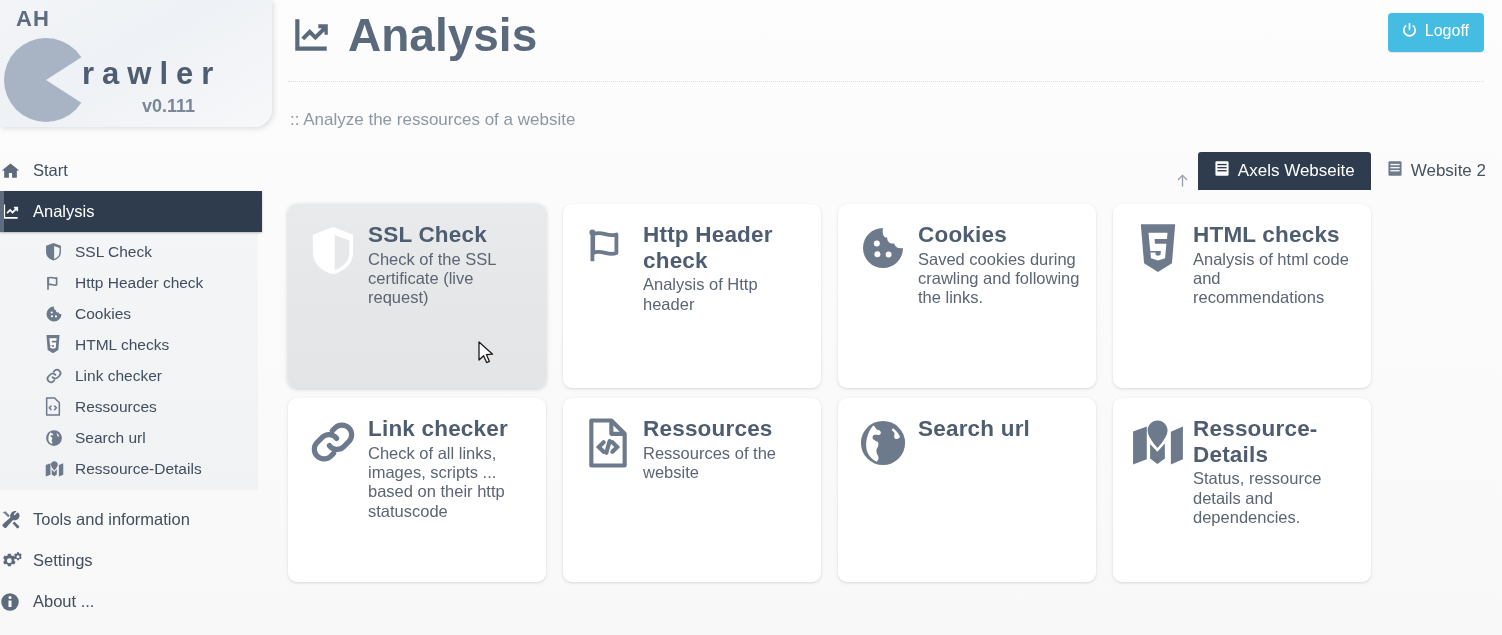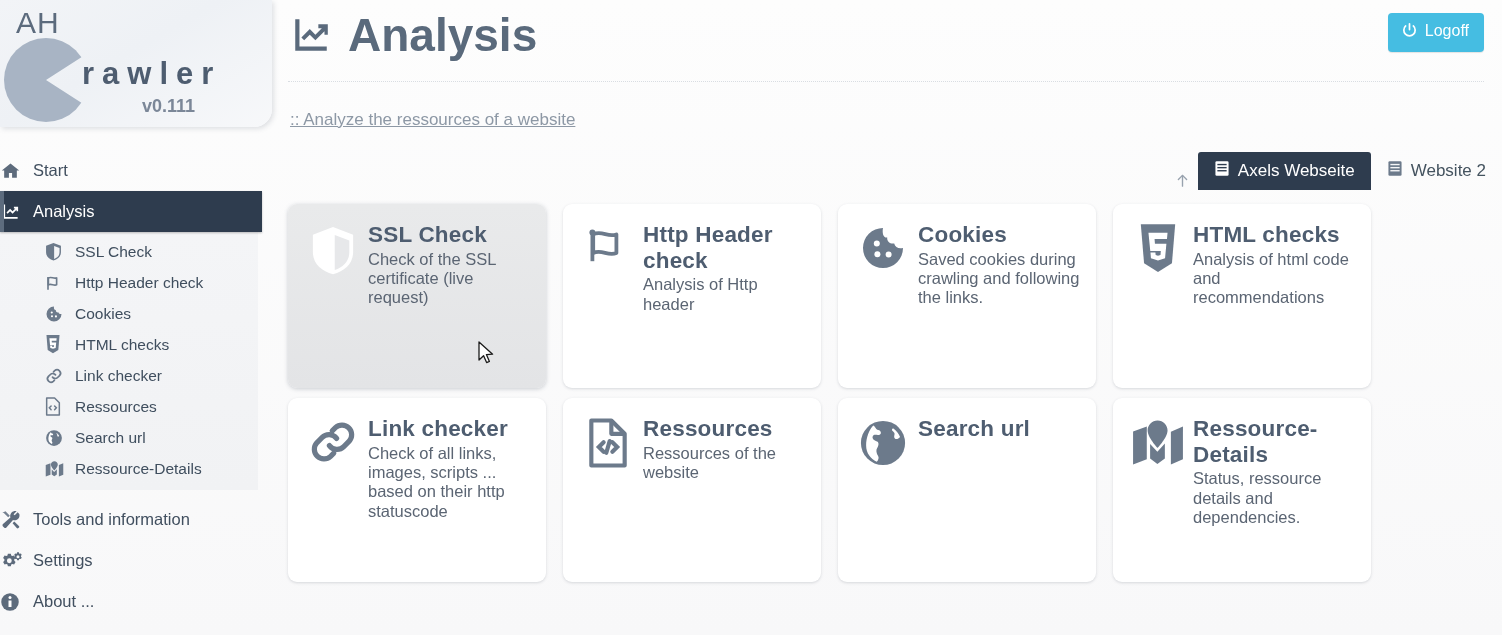--- a/index.html
+++ b/index.html
@@ -16,21 +16,21 @@
   
   #sidebar{position:absolute;left:0;top:0;width:272px;height:635px;}
   .logo-panel{
     position:relative;width:272px;height:127px;
     background:linear-gradient(150deg,#f2f4f7 0%,#eef1f5 45%,#f7f8fa 100%);
     border-bottom-right-radius:18px;
     box-shadow:2px 2px 5px rgba(90,100,115,.18);
   }
   .logo-ah{
     position:absolute;left:16px;top:6px;
-    font-size:30px;font-weight:normal;letter-spacing:1px;color:#5c6b7d;
+    font-size:22px;font-weight:bold;letter-spacing:1px;color:#5c6b7d;
   }
   .logo-pac{
     position:absolute;left:4px;top:38px;width:84px;height:84px;
     border-radius:50%;
     background:#a8b4c4;
     clip-path:polygon(50% 50%, 100% 18%, 100% 0, 0 0, 0 100%, 100% 100%, 100% 82%);
   }
   .logo-rawler{
     position:absolute;left:82px;top:56px;
     font-size:31px;font-weight:bold;letter-spacing:8px;color:#4e5d70;
@@ -75,21 +75,21 @@
   .page-title .ttl-ico{margin-right:14px;display:flex;align-items:center;}
   .logoff{
     position:absolute;right:0;top:13px;display:flex;align-items:flex-start;gap:7px;
     background:#45bde2;color:#fff;border:none;border-radius:4px;
     padding:9px 15px 9px 13px;font-size:16px;cursor:pointer;
     font-family:"Liberation Sans",sans-serif;
     box-shadow:0 1px 1px rgba(0,0,0,.10);
   }
 
   .subtitle{
-    margin:28px 0 0 18px;font-size:17px;color:#8d98a5;text-decoration:underline;
+    margin:28px 0 0 18px;font-size:17px;color:#8d98a5;
   }
 
   
   .tabrow{position:relative;display:flex;align-items:flex-end;margin:22px 0 0 14px;height:38px;justify-content:flex-end;}
   .tab-up{width:30px;display:flex;justify-content:center;align-items:center;color:#9aa4b0;font-size:20px;cursor:pointer;}
   .tab{
     display:flex;align-items:center;gap:8px;height:38px;box-sizing:border-box;
     padding:0 16px;font-size:17px;color:#44535f;cursor:pointer;
     border-radius:3px 3px 0 0;
   }

